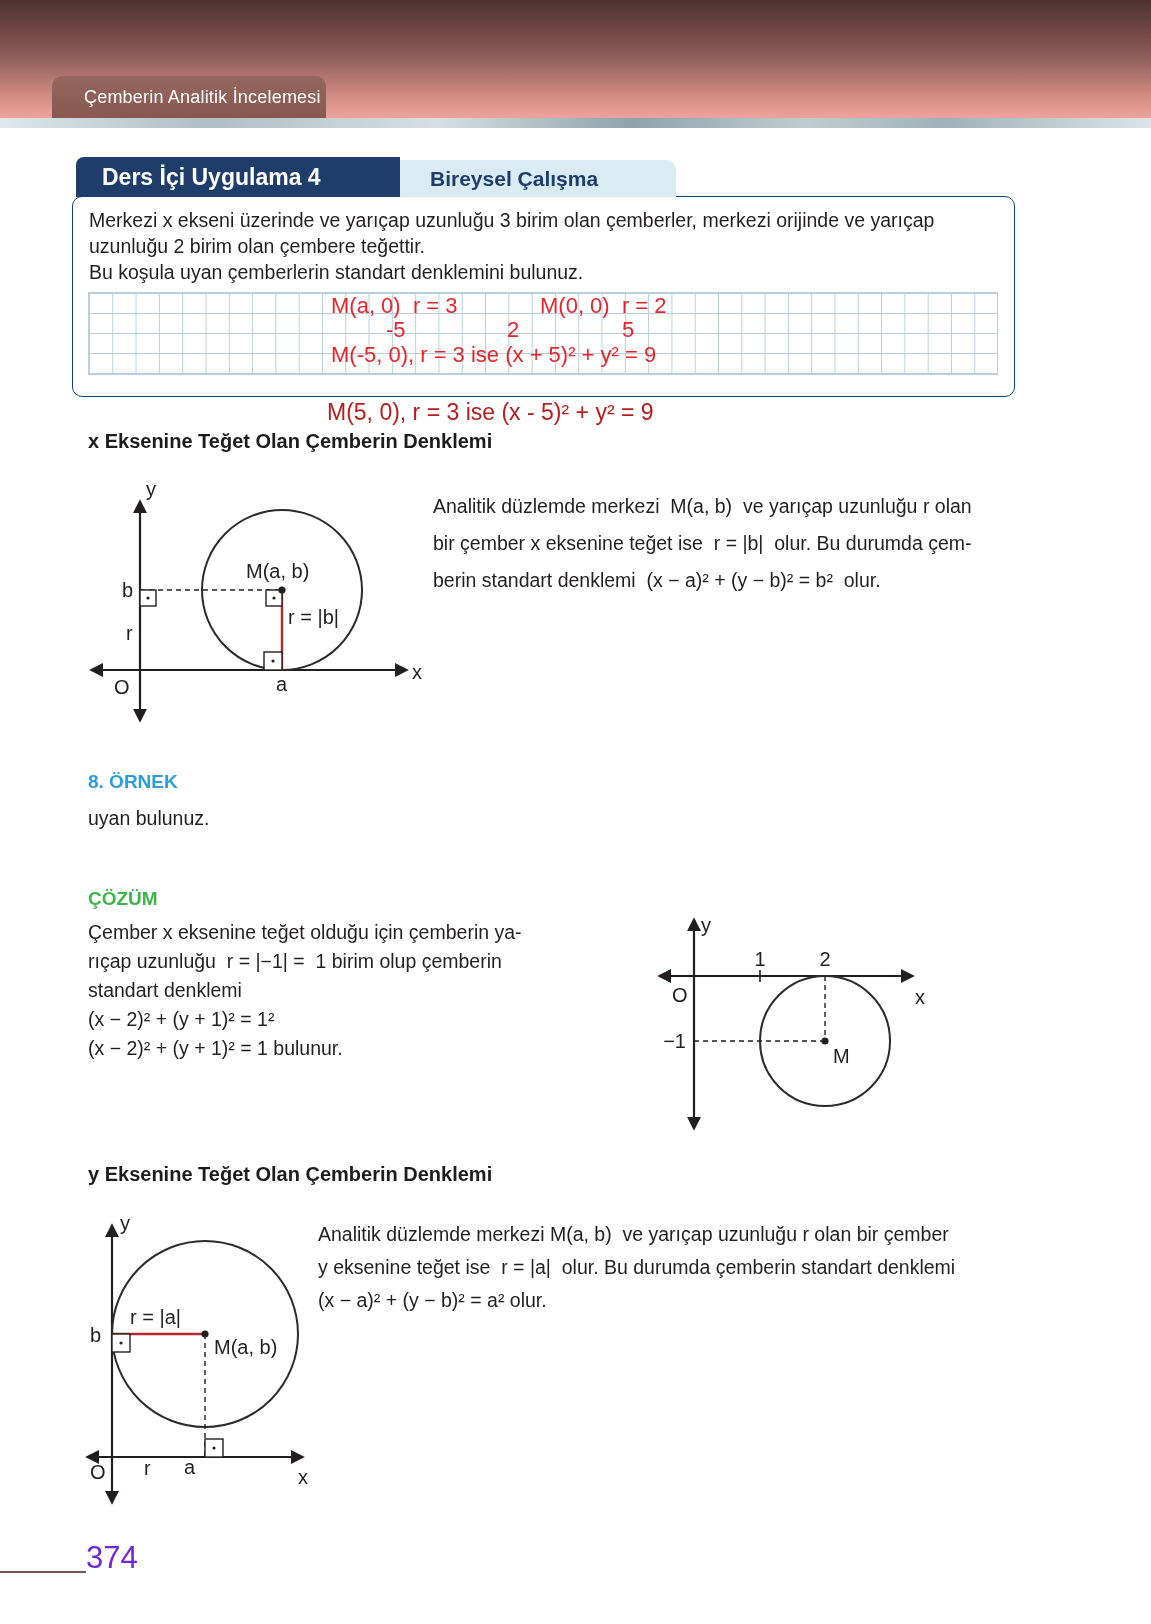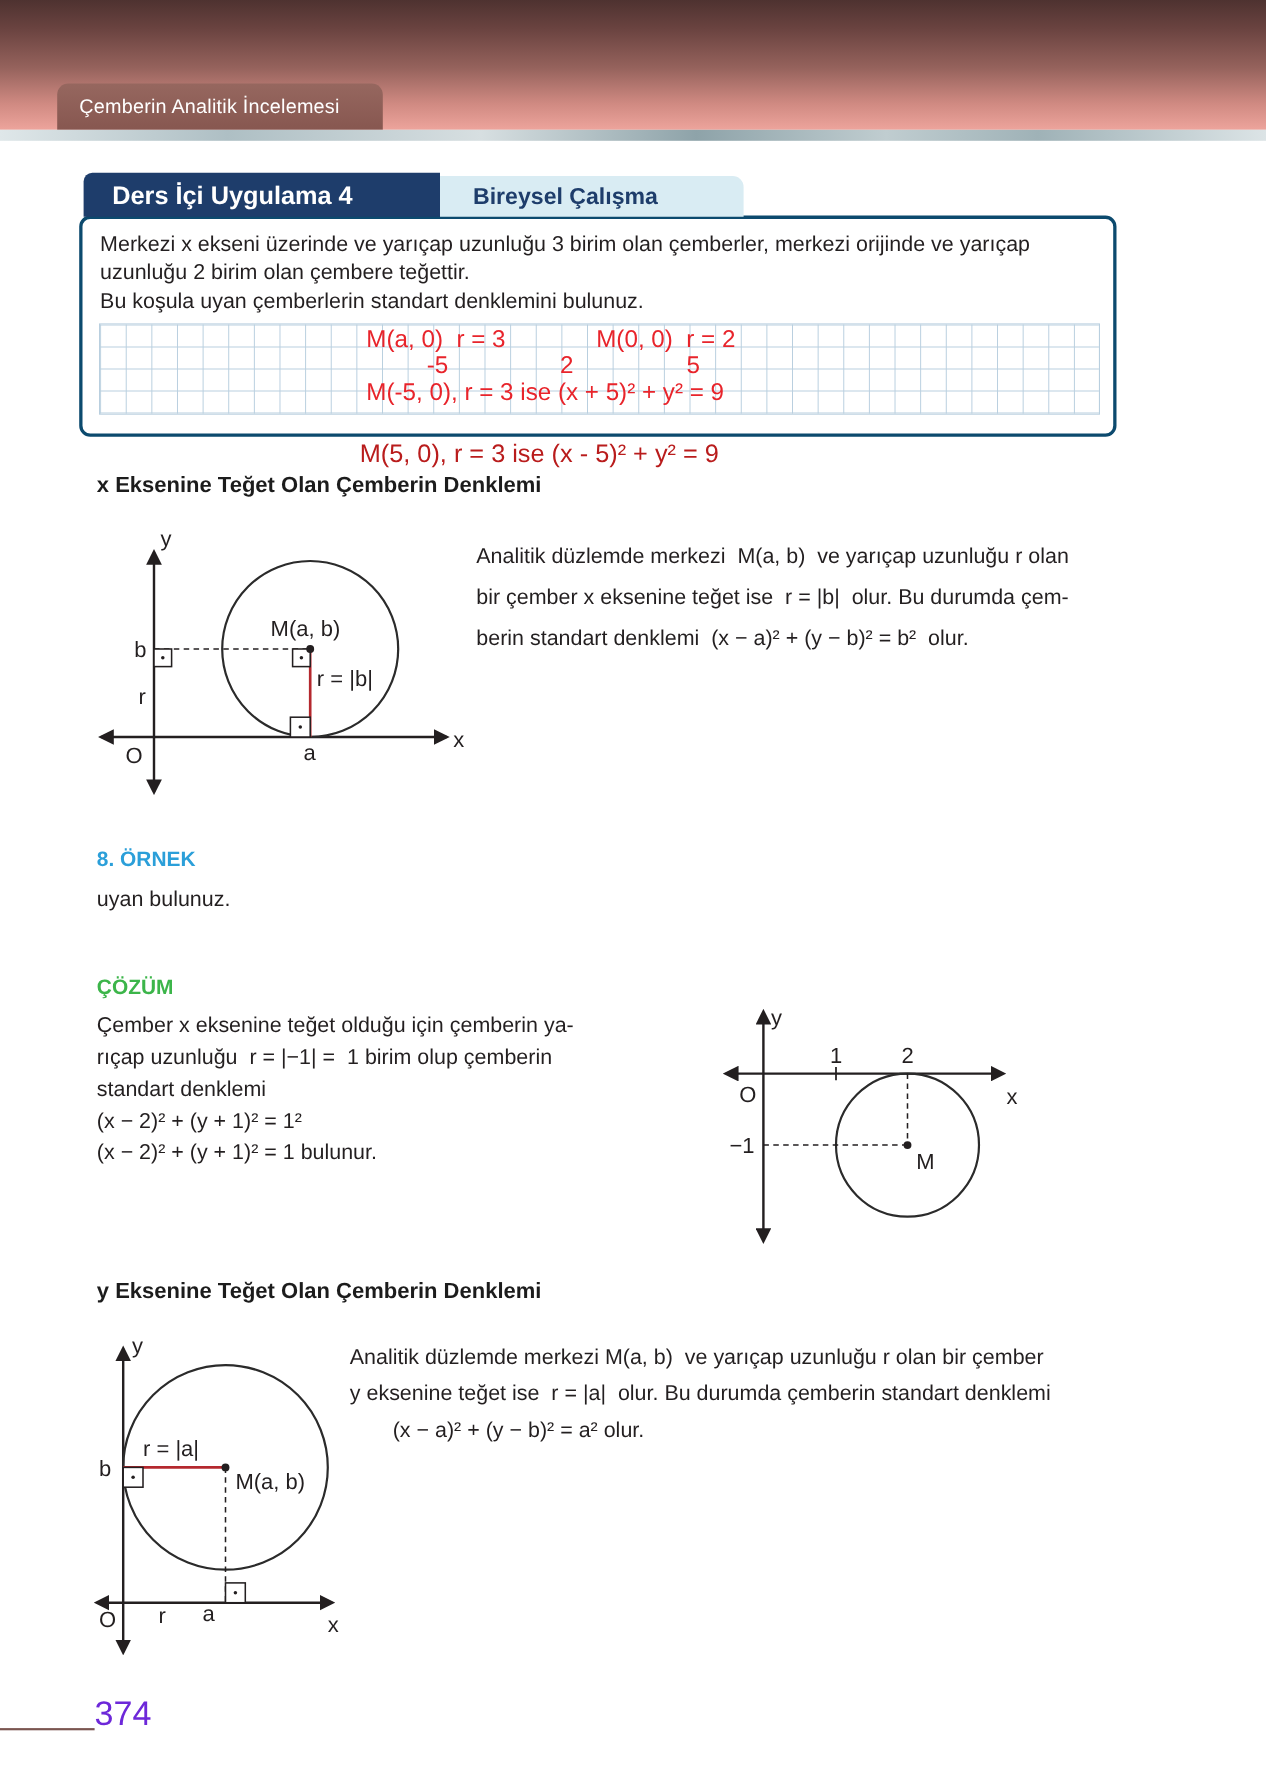--- a/index.html
+++ b/index.html
@@ -8,24 +8,24 @@
     font-family:"Liberation Sans", sans-serif;color:#231f20;
   }
   .abs{position:absolute;}
 
   
   .banner{
     left:0;top:0;width:1151px;height:118px;
     background:linear-gradient(180deg,#4e3230 0%,#6a4340 22%,#95625c 52%,#d08a82 80%,#eda49c 100%);
   }
   .banner-tab{
-    left:52px;top:76px;width:296px;height:42px;
+    left:52px;top:76px;width:274px;height:42px;
     background:linear-gradient(180deg,#96675f 0%,#875750 100%);
     border-radius:10px 10px 0 0;
-    display:flex;align-items:center;padding-left:20px;box-sizing:border-box;
+    display:flex;align-items:center;padding-left:32px;box-sizing:border-box;
     color:#ffffff;font-size:18px;letter-spacing:.2px;
   }
   .silver-strip{
     left:0;top:118px;width:1151px;height:10px;
     background:linear-gradient(90deg,#dfe7e9 0%,#aebfc4 18%,#d7dfe1 38%,#8ea3a9 55%,#c0cdd0 70%,#9fb2b7 82%,#dce4e6 100%);
   }
 
   
   .act-title{
     left:76px;top:157px;width:324px;height:40px;
@@ -34,21 +34,21 @@
     color:#ffffff;font-size:23px;font-weight:bold;z-index:3;
   }
   .act-badge{
     left:400px;top:160px;width:276px;height:37px;
     background:#d9ecf3;border-radius:0 10px 0 0;
     display:flex;align-items:center;padding-left:30px;box-sizing:border-box;
     color:#1e3d6b;font-size:21px;font-weight:bold;z-index:2;
   }
   .problem-box{
     left:72px;top:196px;width:943px;height:201px;
-    border:3px solid #0c4a6e;border-radius:10px;background:#ffffff;box-sizing:border-box;z-index:1;
+    border:1px solid #0c4a6e;border-radius:10px;background:#ffffff;box-sizing:border-box;z-index:1;
   }
   .problem-text{left:16px;top:10px;width:900px;font-size:19.5px;line-height:26px;}
   .grid-paper{
     left:15px;top:95px;width:908px;height:81px;
     background-image:
       linear-gradient(#b9cfdf 1px, transparent 1px),
       linear-gradient(90deg,#b9cfdf 1px, transparent 1px);
     background-size:23.3px 20px;
     border:1px solid #b9cfdf;
   }
@@ -205,19 +205,19 @@
     <text x="142" y="142">M(a, b)</text>
     <text x="18" y="267">O</text>
     <text x="72" y="263">r</text>
     <text x="112" y="262">a</text>
     <text x="226" y="272">x</text>
   </svg>
 
   <div class="abs" style="left:318px;top:1218px;">
     <div class="bodyline" style="line-height:33px;">Analitik düzlemde merkezi M(a, b)  ve yarıçap uzunluğu r olan bir çember</div>
     <div class="bodyline" style="line-height:33px;">y eksenine teğet ise  r = |a|  olur. Bu durumda çemberin standart denklemi</div>
-    <div class="bodyline" style="line-height:33px;margin-left:39px;">(x − a)² + (y − b)² = a² olur.</div>
+    <div class="bodyline" style="line-height:33px;">(x − a)² + (y − b)² = a² olur.</div>
   </div>
 
   <div class="abs pageno">374</div>
   <div class="abs pageno-line"></div>
 
 </div>
 
 </body></html>

